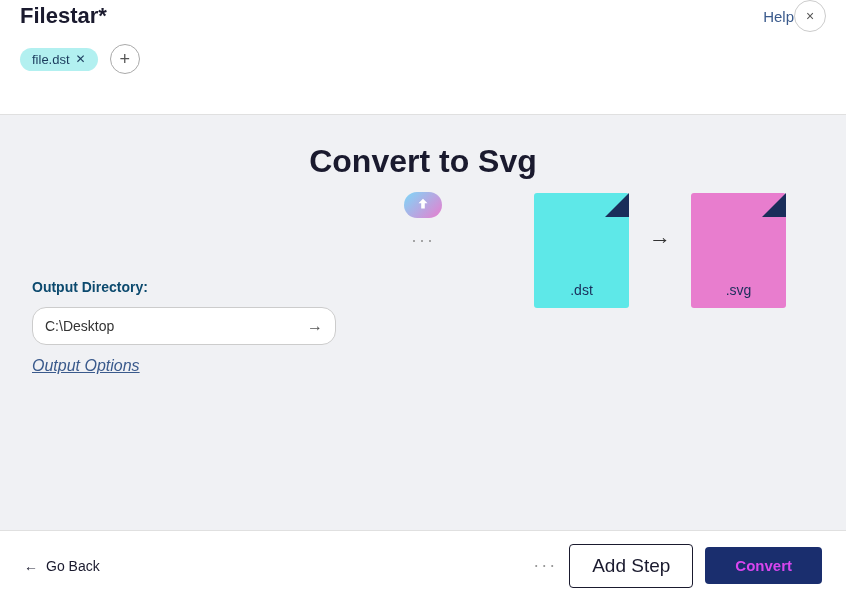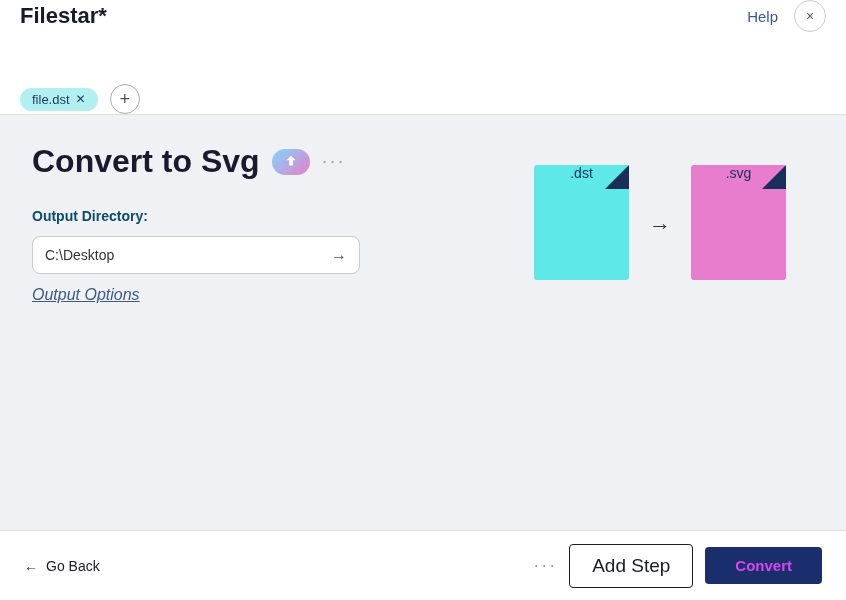--- a/index.html
+++ b/index.html
@@ -14,41 +14,40 @@
     }
 
     
     .header {
       background: #fff;
       border-bottom: 1px solid #e0e0e0;
       padding: 0 20px;
       height: 115px;
       display: flex;
       flex-direction: column;
-      justify-content: space-between;
+      justify-content: flex-start;
       position: relative;
     }
     .header-top {
       display: flex;
       align-items: center;
       justify-content: space-between;
       margin-bottom: 12px;
     }
     .app-title {
       font-size: 22px;
       font-weight: 700;
       color: #1a1a2e;
     }
     .app-title span {
       color: #1a1a2e;
     }
     .header-actions {
       display: flex;
       align-items: center;
-      gap: 16px;
     }
     .help-link {
       color: #3a5a8c;
       font-size: 15px;
       text-decoration: none;
       cursor: pointer;
     }
     .close-btn {
       width: 32px;
       height: 32px;
@@ -105,20 +104,21 @@
       padding: 28px 32px;
       display: flex;
       flex-direction: column;
       position: relative;
     }
     .page-title-row {
       display: flex;
       align-items: center;
       gap: 12px;
       margin-bottom: 28px;
+      flex-direction: column;
     }
     .page-title {
       font-size: 32px;
       font-weight: 700;
       color: #1a1a2e;
     }
     .upload-badge {
       background: linear-gradient(135deg, #7dd8f8, #e87dce);
       border-radius: 20px;
       padding: 4px 10px;
@@ -147,24 +147,24 @@
     }
     .output-label {
       font-size: 14px;
       font-weight: 600;
       color: #0c4a6e;
     }
     .directory-row {
       display: flex;
       align-items: center;
       border: 1px solid #ccc;
-      border-radius: 8px;
+      border-radius: 14px;
       background: #fff;
       overflow: hidden;
-      width: 328px;
+      width: 304px;
     }
     .directory-input {
       flex: 1;
       border: none;
       outline: none;
       padding: 10px 12px;
       font-size: 14px;
       color: #333;
       background: transparent;
     }
@@ -195,23 +195,24 @@
       display: flex;
       align-items: center;
       gap: 16px;
     }
     .file-icon {
       width: 95px;
       height: 115px;
       border-radius: 3px;
       position: relative;
       display: flex;
-      align-items: flex-start;
+      align-items: flex-end;
       justify-content: center;
       padding-bottom: 10px;
+      margin-top: 28px;
     }
     .file-icon.dst {
       background: #5ee8e8;
     }
     .file-icon.svg-file {
       background: #e87dce;
     }
     .file-icon .corner {
       position: absolute;
       top: 0;

